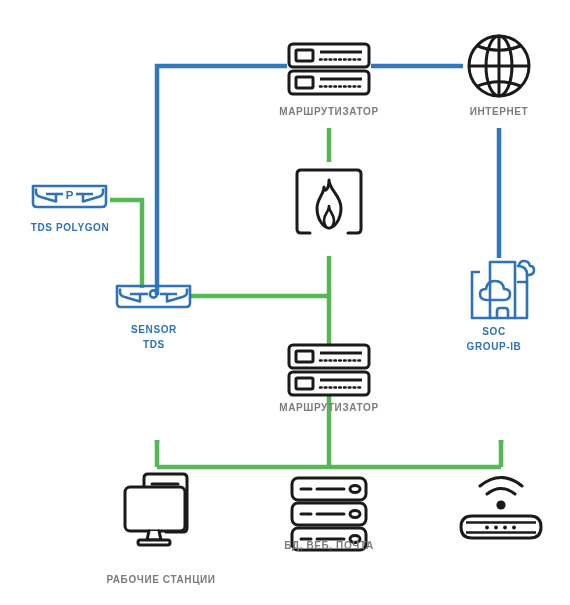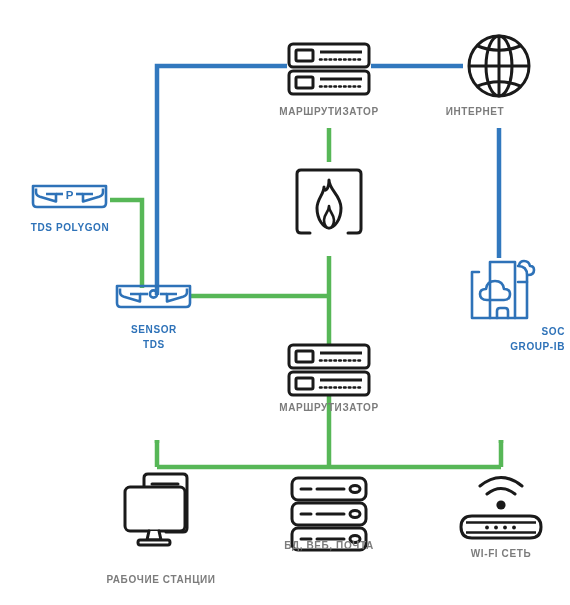--- a/index.html
+++ b/index.html
@@ -198,32 +198,31 @@
       <line x1="466" y1="532.5" x2="536" y2="532.5" stroke="#1a1a1a" stroke-width="2.6"></line>
       <circle cx="487" cy="527.5" r="1.9" fill="#1a1a1a"></circle>
       <circle cx="496" cy="527.5" r="1.9" fill="#1a1a1a"></circle>
       <circle cx="505" cy="527.5" r="1.9" fill="#1a1a1a"></circle>
       <circle cx="514" cy="527.5" r="1.9" fill="#1a1a1a"></circle>
     </g>
   </svg>
 
   <div class="node-label label-gray" style="left:249px; top:104px; width:160px;">МАРШРУТИЗАТОР</div>
 
-  <div class="node-label label-gray" style="left:415px; top:104px; width:120px;">ИНТЕРНЕТ</div>
+  <div class="node-label label-gray" style="left:439px; top:104px; width:120px;">ИНТЕРНЕТ</div>
 
   <div class="node-label label-blue" style="left:9px; top:220px; width:122px;text-align:center;">TDS POLYGON</div>
 
 
   <div class="node-label label-blue" style="left:103px; top:322px; width:102px;">SENSOR
 TDS</div>
 
-  <div class="node-label label-blue" style="left:465px; top:324px; width:100px;text-align:right;">SOC
+  <div class="node-label label-blue" style="left:444px; top:324px; width:100px;">SOC
 GROUP-IB</div>
 
   <div class="node-label label-gray" style="left:249px; top:400px; width:160px;">МАРШРУТИЗАТОР</div>
 
   <div class="node-label label-gray" style="left:76px; top:572px; width:170px;">РАБОЧИЕ СТАНЦИИ</div>
 
   <div class="node-label label-gray" style="left:259px; top:538px; width:140px;">БД, ВЕБ, ПОЧТА</div>
 
-  <div class="node-label label-gray" style="left:441px; top:546px; width:120px;">WI-FI СЕТЬ</div>
 
 </div>
 
 </body></html>

